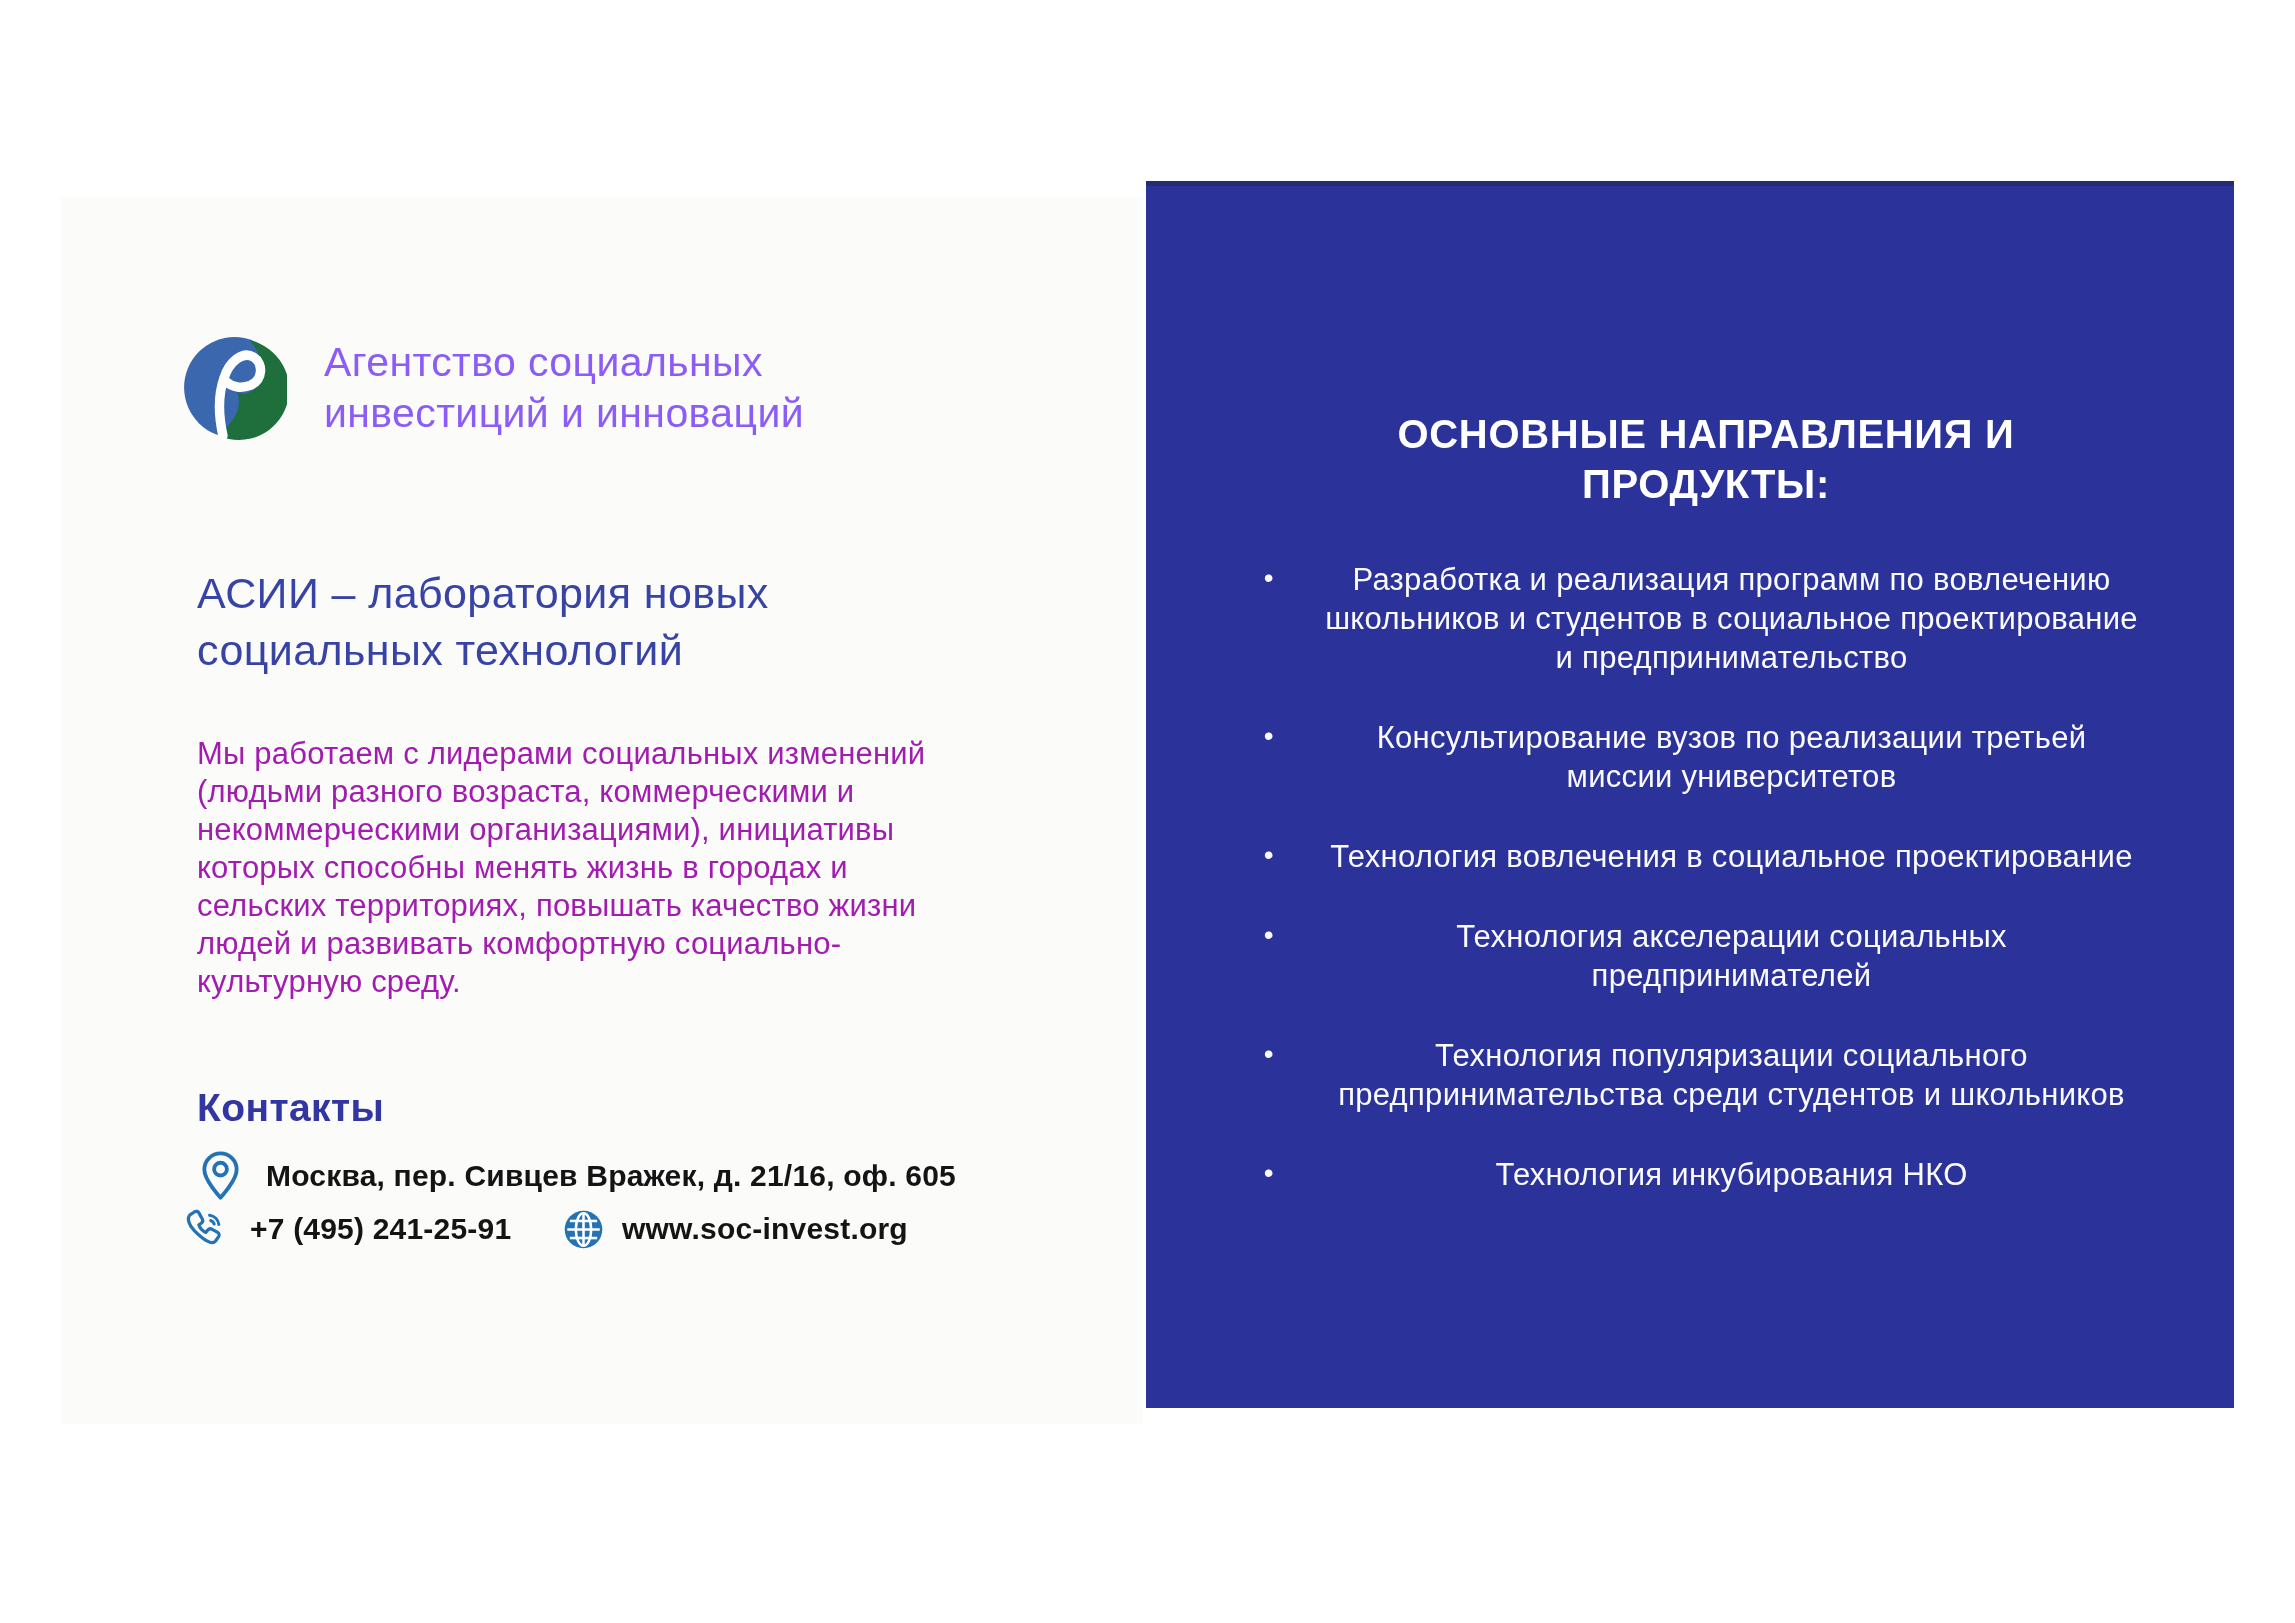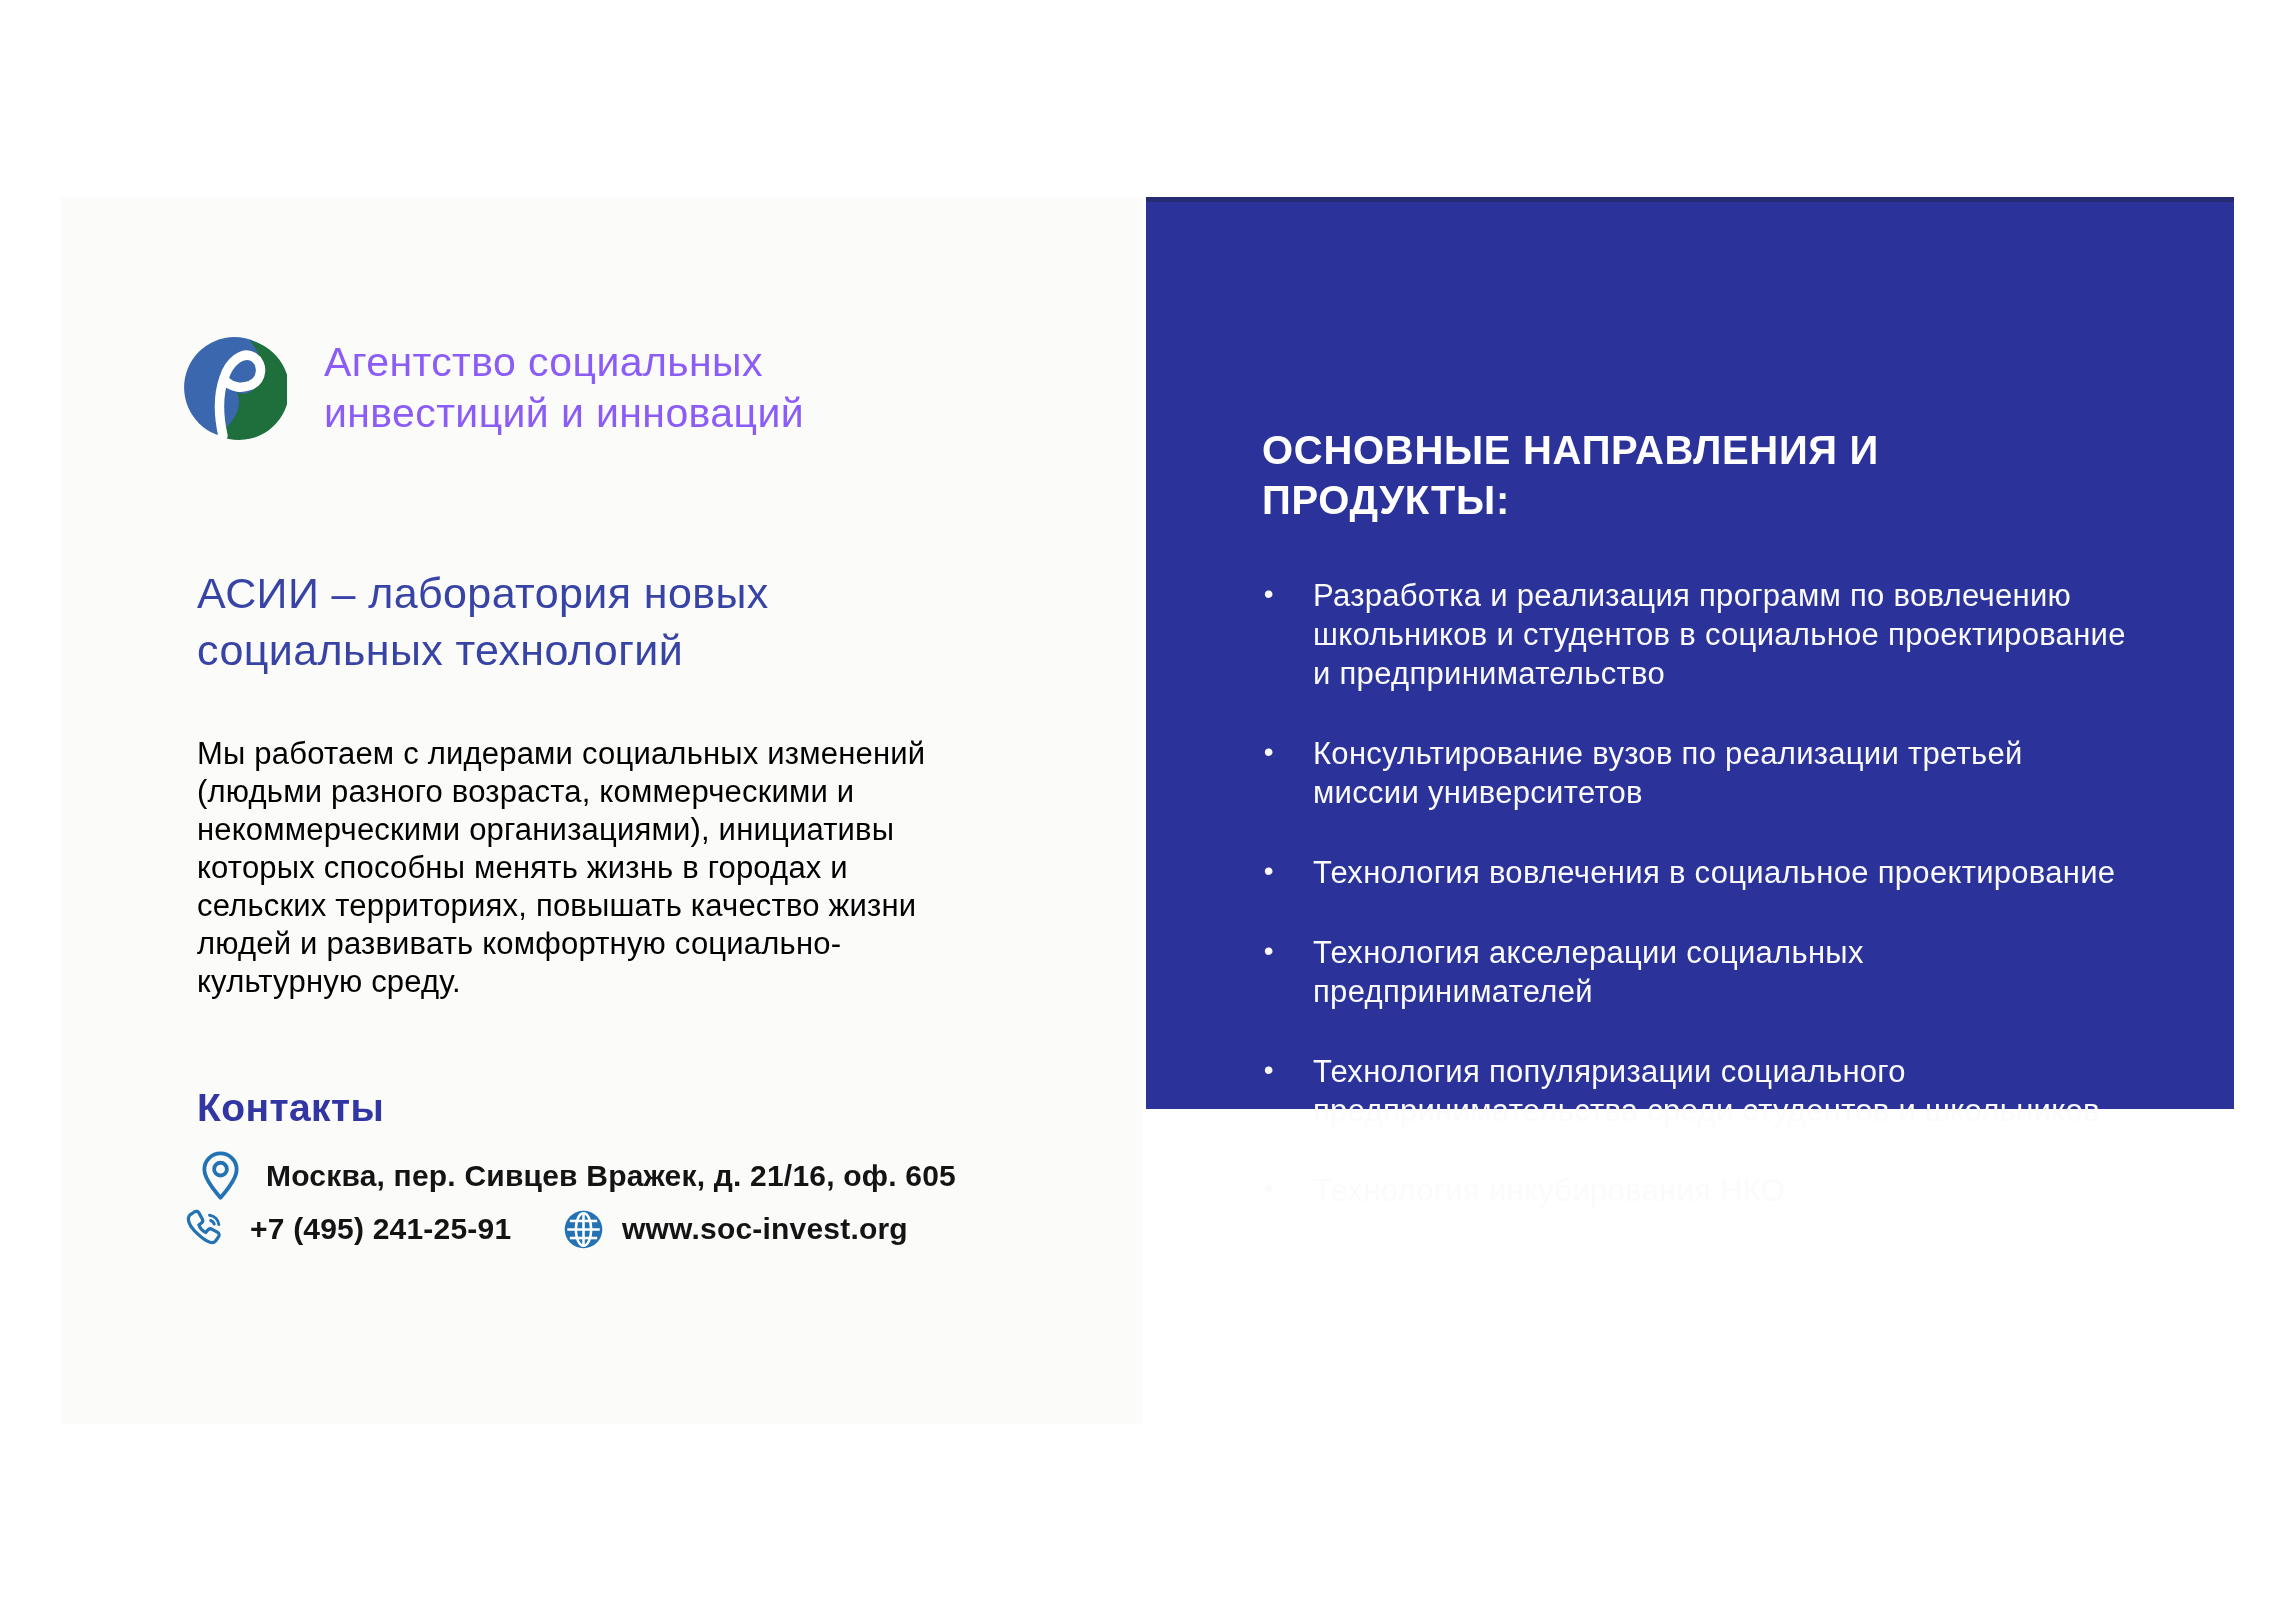--- a/index.html
+++ b/index.html
@@ -31,46 +31,47 @@
   }
 
   .left-heading {
     position:absolute; left:197px; top:565px;
     font-size:43px; line-height:57px; color:#3844a5;
     white-space:pre-line; letter-spacing:0.4px;
   }
 
   .left-paragraph {
     position:absolute; left:197px; top:735px;
-    font-size:31px; line-height:38px; color:#000000;
+    font-size:31px; line-height:38px; color:#a21caf;
     white-space:pre-line; letter-spacing:0.2px;
   }
 
   .contacts-heading {
     position:absolute; left:197px; top:1086px;
     font-size:39px; font-weight:bold; color:#3236a2;
     letter-spacing:0.4px;
   }
 
   .contact-line { position:absolute; display:flex; align-items:center; }
   .contact-line-1 { left:200px; top:1150px; gap:25px; }
   .contact-line-2 { left:182px; top:1206px; gap:22px; }
   .contact-text {
     font-size:30px; font-weight:bold; color:#141414; letter-spacing:0.2px;
   }
   .icon svg { display:block; }
   .site-group { display:flex; align-items:center; gap:17.7px; margin-left:30px; }
 
   
   .right-panel {
-    position:absolute; left:1146px; top:197px;
-    width:1088px; height:912px;
+    position:absolute; left:1146px; top:181px;
+    width:1088px; height:1227px;
     background:#2b339b;
     border-top:5.3px solid #262c74;
     box-sizing:border-box;
+    text-align:center;
   }
   .panel-inner { padding:223px 84px 0 116px; }
   .panel-title {
     font-size:40px; font-weight:bold; color:#ffffff;
     line-height:50px; white-space:pre-line; letter-spacing:0.7px;
   }
   .bullet-list { margin:51px 0 0 0; padding:0; list-style:none; }
   .bullet-list li {
     position:relative; padding-left:51px;
     font-size:31px; line-height:39px; color:#fbfbfd;

